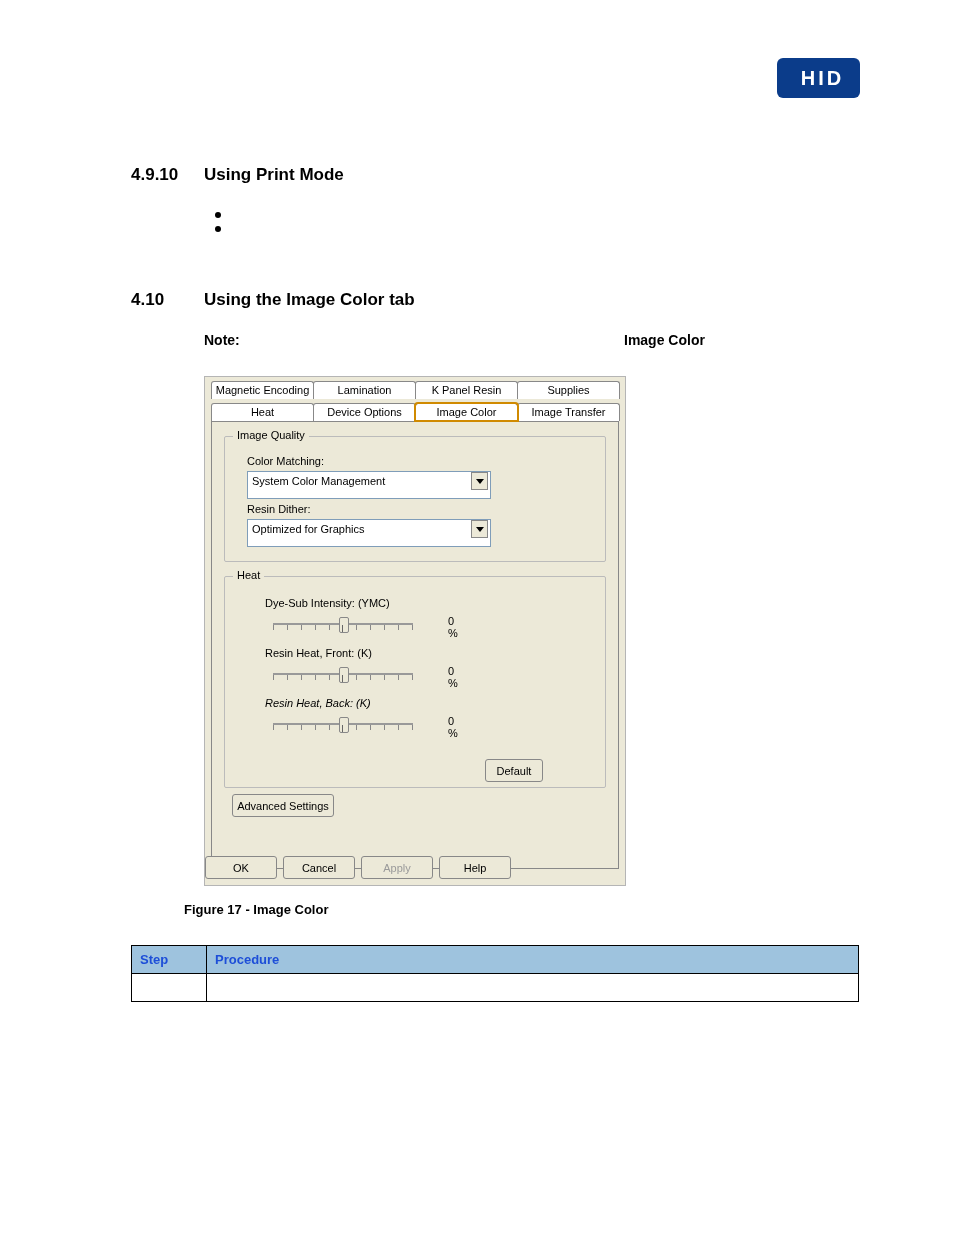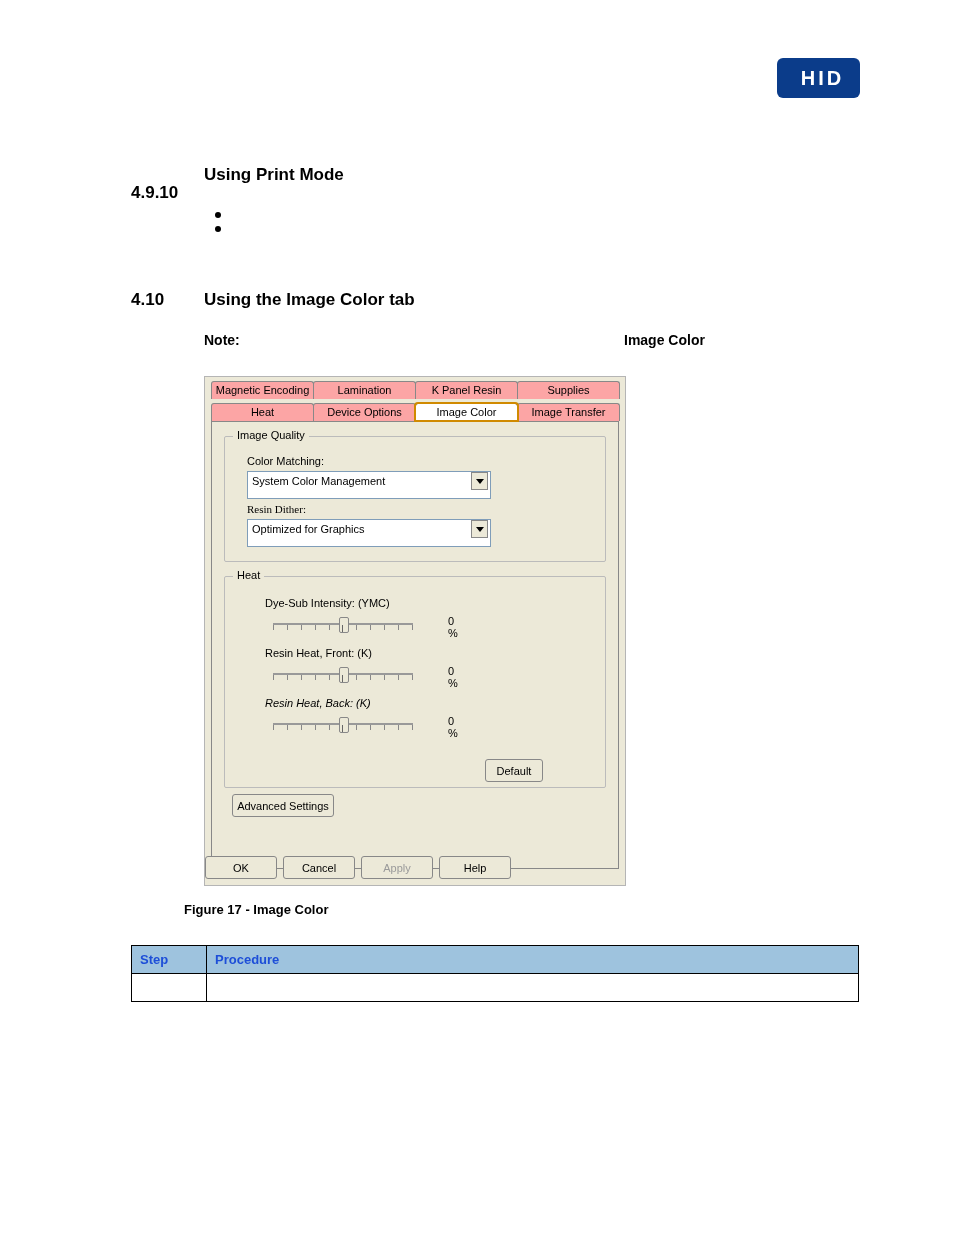--- a/index.html
+++ b/index.html
@@ -36,21 +36,21 @@
     font-family: Verdana, Arial, sans-serif;
     font-weight: bold;
     font-size: 17px;
     position: absolute;
   }
   .h-sectitle {
     font-family: Verdana, Arial, sans-serif;
     font-weight: bold;
     font-size: 17px;
   }
-  .sec1 { top: 165px; left: 131px; margin-top: 18px; }
+  .sec1 { top: 165px; left: 131px; }
   .sec1title { top: 165px; left: 204px; position: absolute; }
   .bullets {
     position: absolute;
     top: 204px;
     left: 215px;
     font-size: 12px;
     line-height: 22px;
   }
   .bullet { width: 6px; height: 6px; background:#000; border-radius:50%; margin:8px 0; }
   .sec2 { top: 290px; left: 131px; }
@@ -80,21 +80,21 @@
     display: flex;
     height: 18px;
     margin: 4px 6px 0 6px;
   }
   .tab {
     flex: 1;
     border: 1px solid #888;
     border-bottom: none;
     border-top-left-radius: 3px;
     border-top-right-radius: 3px;
-    background: #fca5a5;
+    background: #ffffff;
     text-align: center;
     line-height: 16px;
     font-size: 11px;
     margin-right: -1px;
   }
   .tab.active {
     background: #fff;
     position: relative;
     z-index: 2;
     outline: 2px solid #d08a00;
@@ -263,21 +263,21 @@
         <div class="group-title">Image Quality</div>
 
         <div class="label-small" style="top:18px; left:22px;">Color Matching:</div>
         <div class="dropdown" style="top:34px; left:22px; width:236px;">
           <span>System Color Management</span>
           <div class="dropdown-btn">
               <div class="arrow-down"></div>
             </div>
         </div>
 
-        <div class="label-small" style="top:66px; left:22px;font-family:Liberation Serif, serif;">Resin Dither:</div>
+        <div class="label-small" style="top:66px; left:22px;">Resin Dither:</div>
         <div class="dropdown" style="top:82px; left:22px; width:236px;">
           <span>Optimized for Graphics</span>
           <div class="dropdown-btn">
               <div class="arrow-down"></div>
             </div>
         </div>
       </div>
 
       <div class="groupbox gb2">
         <div class="group-title">Heat</div>

